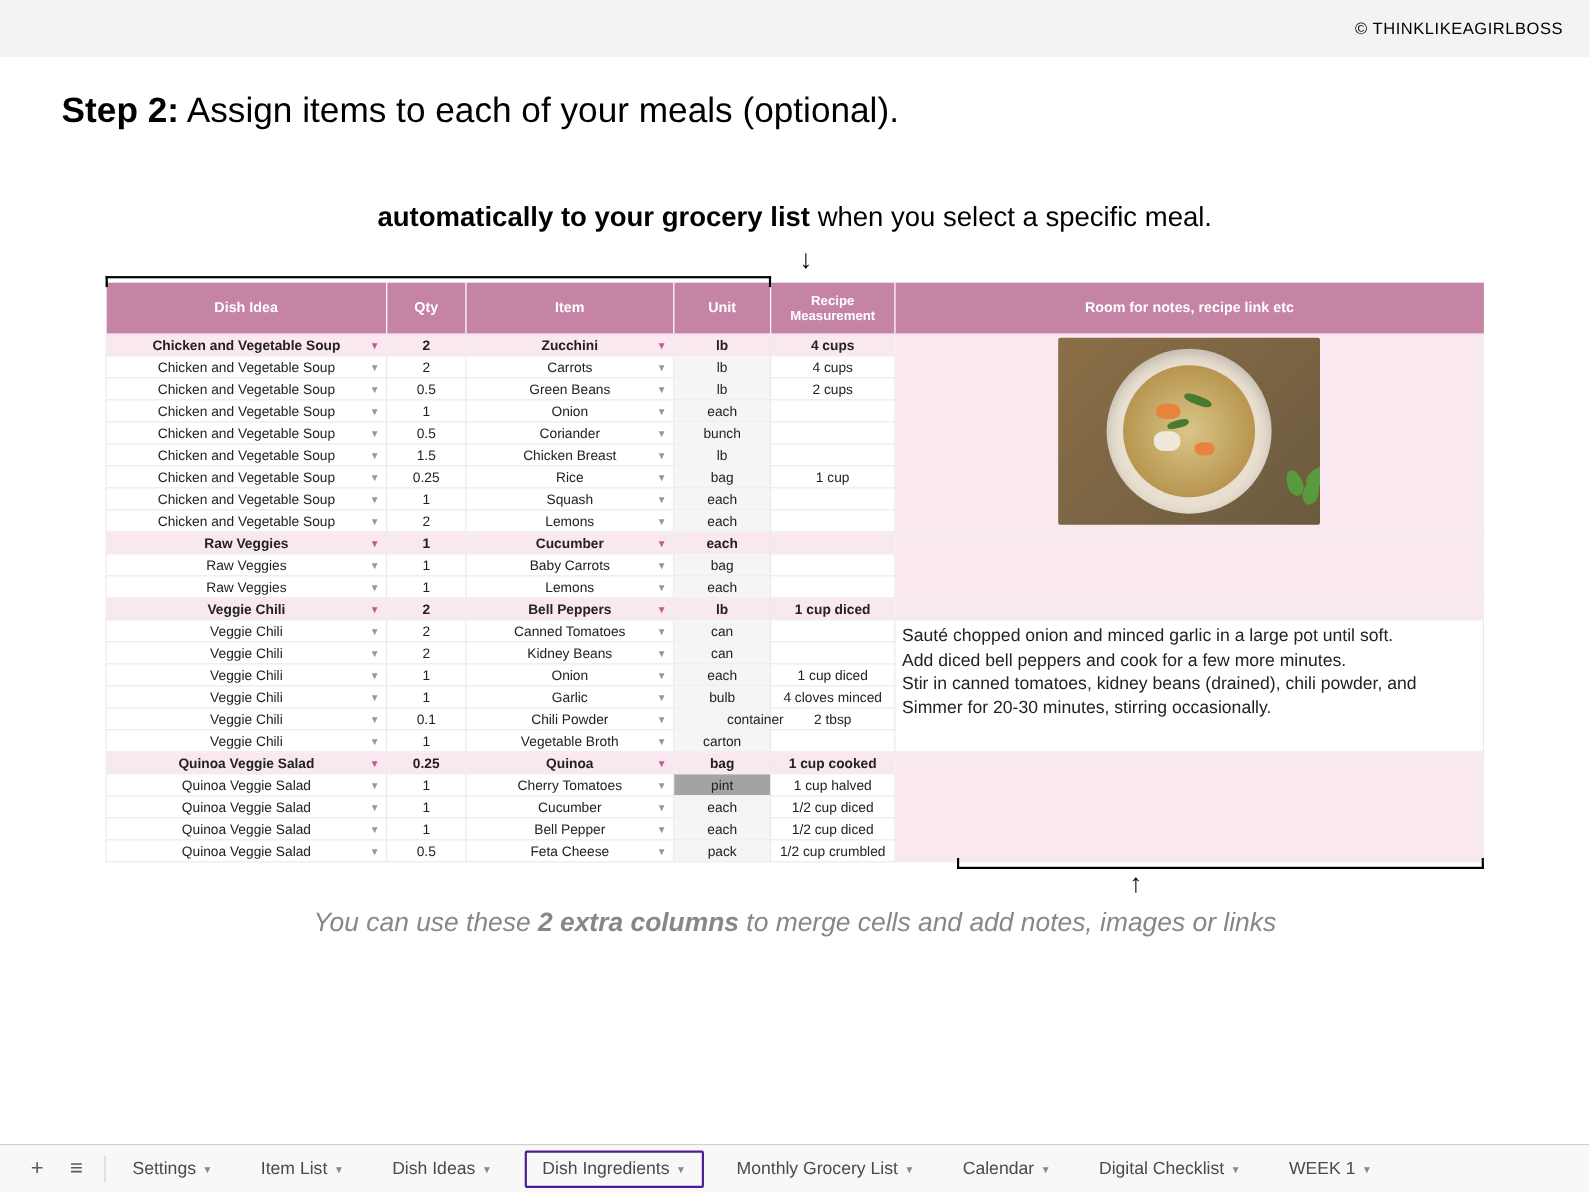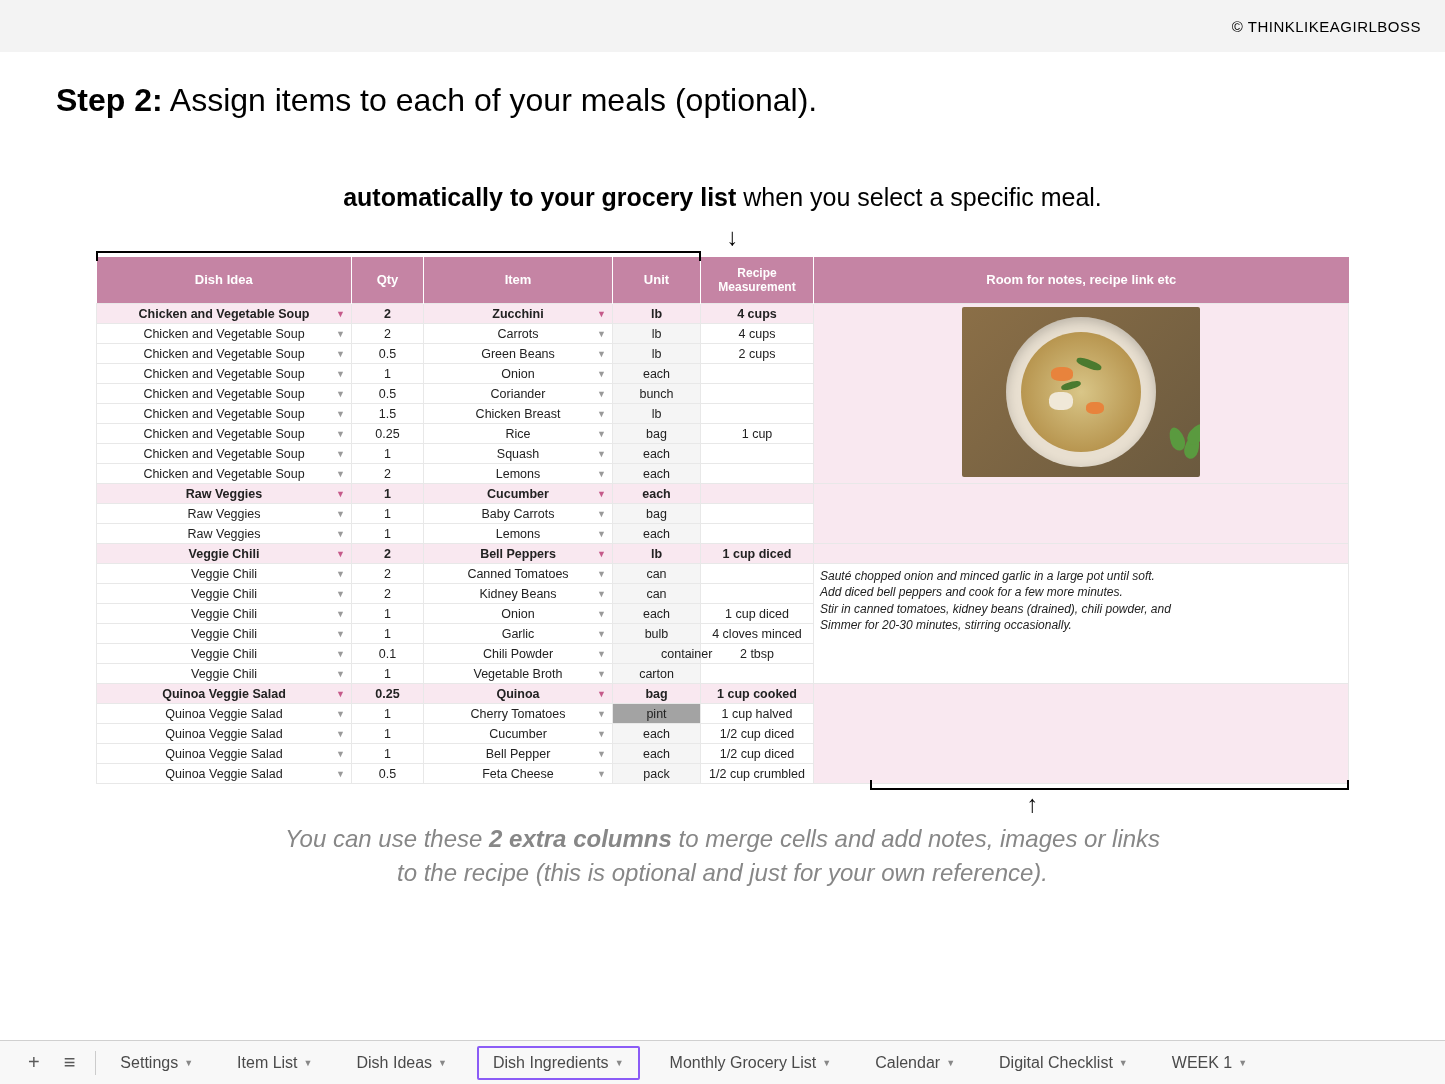--- a/index.html
+++ b/index.html
@@ -36,27 +36,27 @@
 .v1 { width: 22px; height: 14px; background: #e8833c; top: 35px; left: 30px; }
 .v2 { width: 18px; height: 12px; background: #e8833c; top: 70px; left: 65px; }
 .v3 { width: 26px; height: 8px; background: #4a7a2f; top: 28px; left: 55px; transform: rotate(20deg); }
 .v4 { width: 20px; height: 7px; background: #4a7a2f; top: 50px; left: 40px; transform: rotate(-15deg); }
 .v5 { width: 24px; height: 18px; background: #f0e8d8; top: 60px; left: 28px; }
 .herb { position: absolute; right: -30px; bottom: 0; width: 80px; height: 60px; }
 .herb-leaf { position: absolute; width: 14px; height: 24px; background: #5a9a3f; border-radius: 50% 50% 50% 50% / 60% 60% 40% 40%; }
 .hl1 { top: 10px; left: 20px; transform: rotate(-20deg); }
 .hl2 { top: 18px; left: 35px; transform: rotate(15deg); }
 .hl3 { top: 5px; left: 40px; transform: rotate(40deg); }
-.recipe-text { font-size: 12px; text-align: left; padding: 4px 6px; line-height: 1.35; color: #222; font-style: italic; }
+.recipe-text { font-size: 16px; text-align: left; padding: 4px 6px; line-height: 1.35; color: #222; }
 .arrow-up { text-align: center; font-size: 24px; margin: 6px 0 4px 0; padding-left: 620px; }
 .footer-note { text-align: center; font-size: 24px; font-style: italic; color: #878787; line-height: 1.4; padding: 0 80px; font-family: "Helvetica Neue", Arial, sans-serif; }
 .footer-note .bold { font-weight: 700; }
 .tabs-bar { position: absolute; bottom: 0; left: 0; right: 0; height: 44px; background: #f8f8f8; border-top: 1px solid #d0d0d0; display: flex; align-items: center; padding: 0 18px; gap: 4px; }
 .tab-btn { display: flex; align-items: center; gap: 6px; padding: 6px 14px; font-size: 16px; color: #4a4a4a; cursor: pointer; border-radius: 2px; white-space: nowrap; }
-.tab-btn.active { border: 2px solid #8b5cf6; font-weight: 500; }
+.tab-btn.active { border: 2px solid #4c1d95; font-weight: 500; }
 .tab-dd { font-size: 9px; color: #888; }
 .tab-icon { font-size: 20px; color: #5a5a5a; padding: 4px 10px; cursor: pointer; }
 .tab-sep { width: 1px; height: 24px; background: #ccc; margin: 0 6px; }
 </style>
 </head>
 <body>
 
 <div class="header-bar">
   <span class="copyright">© THINKLIKEAGIRLBOSS</span>
 </div>
@@ -286,21 +286,20 @@
             <td>1/2 cup crumbled</td>
           </tr>
         </tbody>
     </table>
     <div class="bracket-bottom"></div>
   </div>
 
   <div class="arrow-up">↑</div>
   <p class="footer-note">
     <span>You can use these </span><span class="bold">2 extra columns</span><span> to merge cells and add notes, images or links</span><br>
-    <span>to the recipe (this is optional and just for your own reference).</span>
   </p>
 </div>
 
 <div class="tabs-bar">
   <span class="tab-icon">+</span>
   <span class="tab-icon">≡</span>
   <span class="tab-sep"></span>
   <div id="tabs-container" style="display:flex;gap:16px;align-items:center">
       <div class="tab-btn">
         <span>Settings</span>

